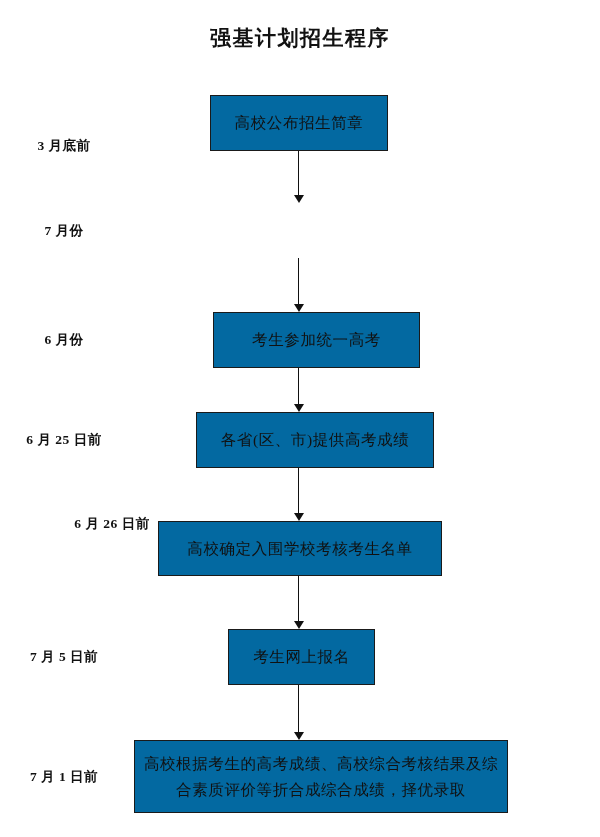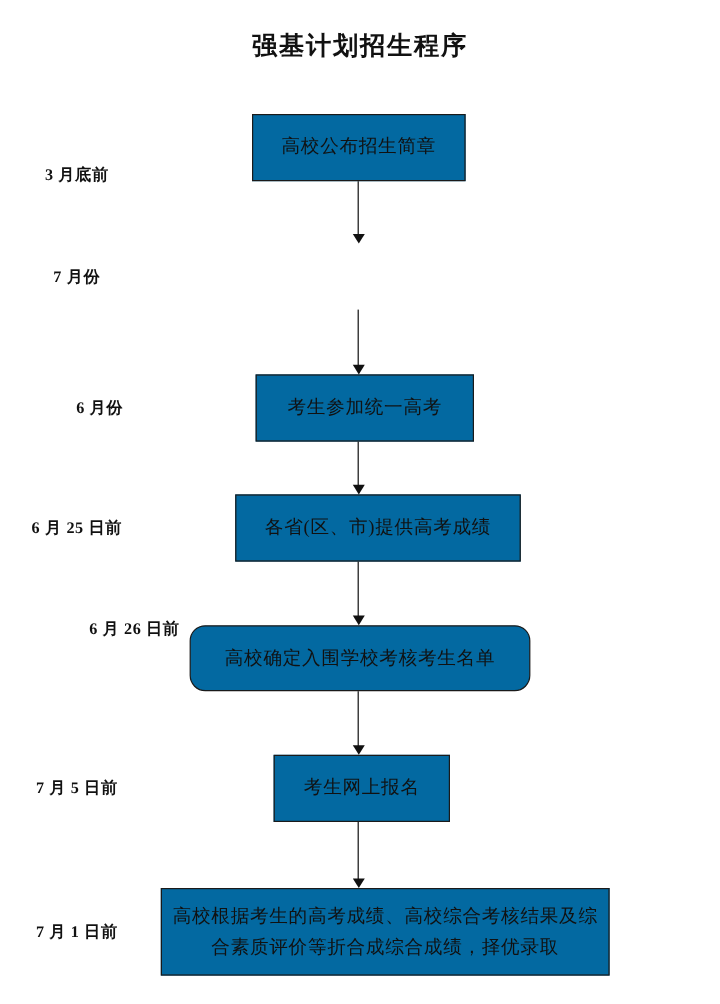--- a/index.html
+++ b/index.html
@@ -91,30 +91,30 @@
 <body>
 
 <div id="chart-title">强基计划招生程序</div>
 
 <div id="flow">
     <div class="stage-label" style="top: 114px; margin-top: 23px;">3 月底前</div>
     <div class="stage-box" style="left: 210px; top: 95px; width: 178px; height: 56px;">
       <span>高校公布招生简章</span>
     </div>
     <div class="stage-label" style="top: 221.5px;">7 月份</div>
-    <div class="stage-label" style="top: 331px; padding-left: 19px;">6 月份</div>
-    <div class="stage-box" style="left: 213px; top: 312px; width: 182px; height: 56px;">
+    <div class="stage-label" style="top: 331px;">6 月份</div>
+    <div class="stage-box" style="left: 213px; top: 312px; width: 207px; height: 56px;">
       <span>考生参加统一高考</span>
     </div>
     <div class="stage-label" style="top: 431px;">6 月 25 日前</div>
     <div class="stage-box" style="left: 196px; top: 412px; width: 238px; height: 56px;">
       <span>各省(区、市)提供高考成绩</span>
     </div>
     <div class="stage-label" style="top: 515px; margin-left: 48px;">6 月 26 日前</div>
-    <div class="stage-box" style="left: 158px; top: 521px; width: 284px; height: 55px; border-radius: 13px;">
+    <div class="stage-box" style="left: 158px; top: 521px; width: 284px; height: 55px;">
       <span>高校确定入围学校考核考生名单</span>
     </div>
     <div class="stage-label" style="top: 648px;">7 月 5 日前</div>
     <div class="stage-box" style="left: 228px; top: 629px; width: 147px; height: 56px;">
       <span>考生网上报名</span>
     </div>
     <div class="stage-label" style="top: 767.5px;">7 月 1 日前</div>
     <div class="stage-box" style="left: 134px; top: 740px; width: 374px; height: 73px; text-align: center;">
       <span>高校根据考生的高考成绩、高校综合考核结果及综合素质评价等折合成综合成绩，择优录取</span>
     </div>

